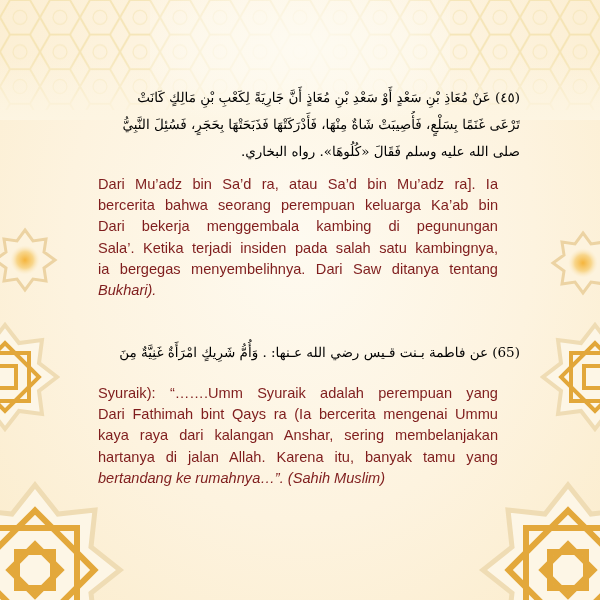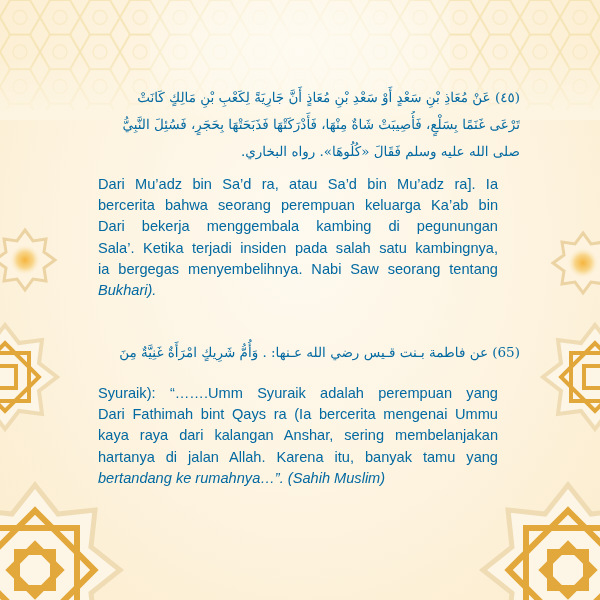--- a/index.html
+++ b/index.html
@@ -8,25 +8,25 @@
   .bg { position:absolute; inset:0; overflow:hidden;
         background: radial-gradient(ellipse at 50% 40%, #fefaf0 0%, #fdf3df 55%, #fbeccc 100%); }
   .pattern { position:absolute; left:0; top:0; width:600px; height:110px; opacity:0.55; }
   .pattern-fade { position:absolute; left:0; top:0; width:600px; height:120px;
         background: linear-gradient(to bottom, rgba(253,245,226,0) 0%, rgba(253,245,226,0) 45%, #fdf5e2 100%); }
   .pattern-center-fade { position:absolute; left:150px; top:0; width:300px; height:120px;
         background: radial-gradient(ellipse at 50% 40%, rgba(254,251,242,0.95) 0%, rgba(254,251,242,0.6) 50%, rgba(254,251,242,0) 100%); }
   .ornament { position:absolute; }
   .content { position:absolute; left:98px; top:0; width:400px; color:#2b2b2b; }
   .ar { position:absolute; right:0; width:420px; direction:rtl; text-align:justify;
-        font-family:"DejaVu Serif", serif; font-size:13.5px; line-height:27px; color:#0369a1;
+        font-family:"DejaVu Serif", serif; font-size:13.5px; line-height:27px; color:#000000;
         text-align-last:right; white-space:nowrap; }
   .ar-line { display:block; height:27px; overflow:hidden; text-align:right; }
   .id { position:absolute; left:0; width:400px; font-family:"Liberation Sans", sans-serif;
-        font-size:14.6px; line-height:21.2px; color:#0369a1; text-align:justify; }
+        font-size:14.6px; line-height:21.2px; color:#7f1d1d; text-align:justify; }
   .id-line { display:block; height:21.2px; white-space:nowrap; text-align:justify; text-align-last:justify; }
   .id-line.last { text-align-last:left;font-style:italic; }
 </style>
 </head>
 <body>
 
 <div class="bg">
   <svg class="pattern" viewBox="0 0 600 110" preserveAspectRatio="none">
     <defs>
       <pattern id="hexpat" width="40" height="34.6" patternUnits="userSpaceOnUse">
@@ -108,21 +108,21 @@
     <span class="ar-line">(٤٥) عَنْ مُعَاذِ بْنِ سَعْدٍ أَوْ سَعْدِ بْنِ مُعَاذٍ أَنَّ جَارِيَةً لِكَعْبِ بْنِ مَالِكٍ كَانَتْ</span>
     <span class="ar-line">تَرْعَى غَنَمًا بِسَلْعٍ، فَأُصِيبَتْ شَاةٌ مِنْهَا، فَأَدْرَكَتْهَا فَذَبَحَتْهَا بِحَجَرٍ، فَسُئِلَ النَّبِيُّ</span>
     <span class="ar-line">صلى الله عليه وسلم فَقَالَ «كُلُوهَا». رواه البخاري.</span>
   </div>
 
   <div class="id" style="top:174px;">
     <span class="id-line">Dari Mu’adz bin Sa’d ra, atau Sa’d bin Mu’adz ra]. Ia</span>
     <span class="id-line">bercerita bahwa seorang perempuan keluarga Ka’ab bin</span>
     <span class="id-line">Dari bekerja menggembala kambing di pegunungan</span>
     <span class="id-line">Sala’. Ketika terjadi insiden pada salah satu kambingnya,</span>
-    <span class="id-line">ia bergegas menyembelihnya. Nabi Saw seorang tentang</span>
+    <span class="id-line">ia bergegas menyembelihnya. Dari Saw ditanya tentang</span>
     <span class="id-line last">Bukhari).</span>
   </div>
 
   <div class="ar" style="top:339px;right:-22px;width:422px;">
     <span class="ar-line">(65) عن فاطمة بـنت قـيس رضي الله عـنها: . وَأُمُّ شَرِيكٍ امْرَأَةٌ غَنِيَّةٌ مِنَ</span>
   </div>
 
   <div class="id" style="top:383px;">
     <span class="id-line">Syuraik): “…….Umm Syuraik adalah perempuan yang</span>
     <span class="id-line">Dari Fathimah bint Qays ra (Ia bercerita mengenai Ummu</span>

